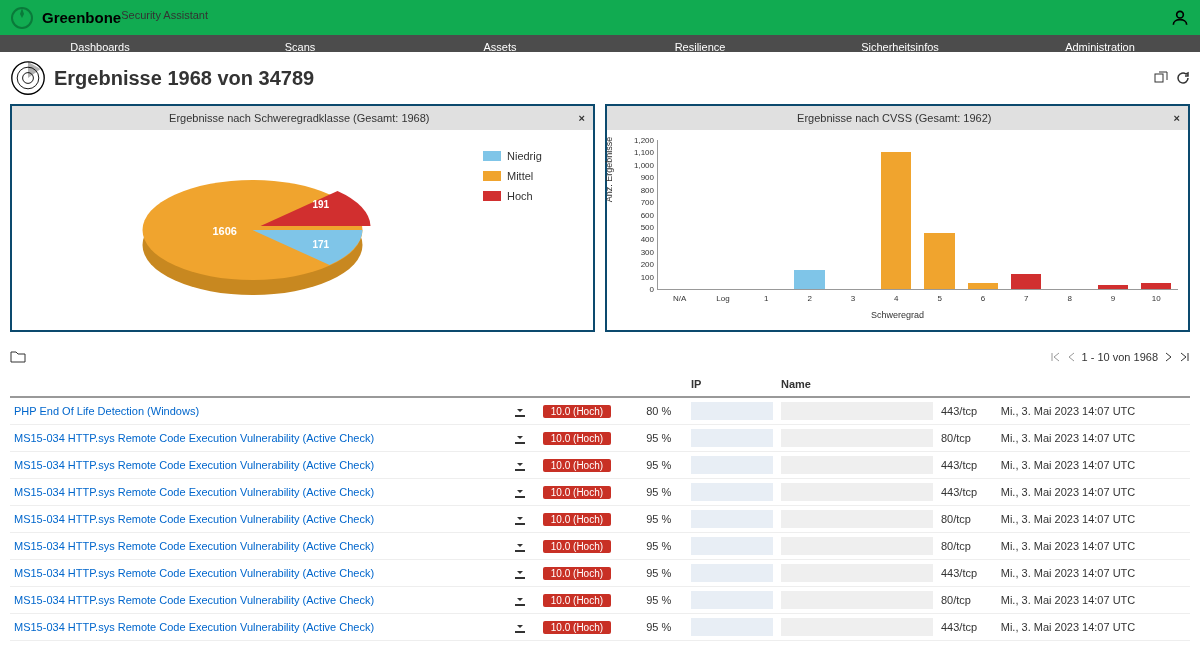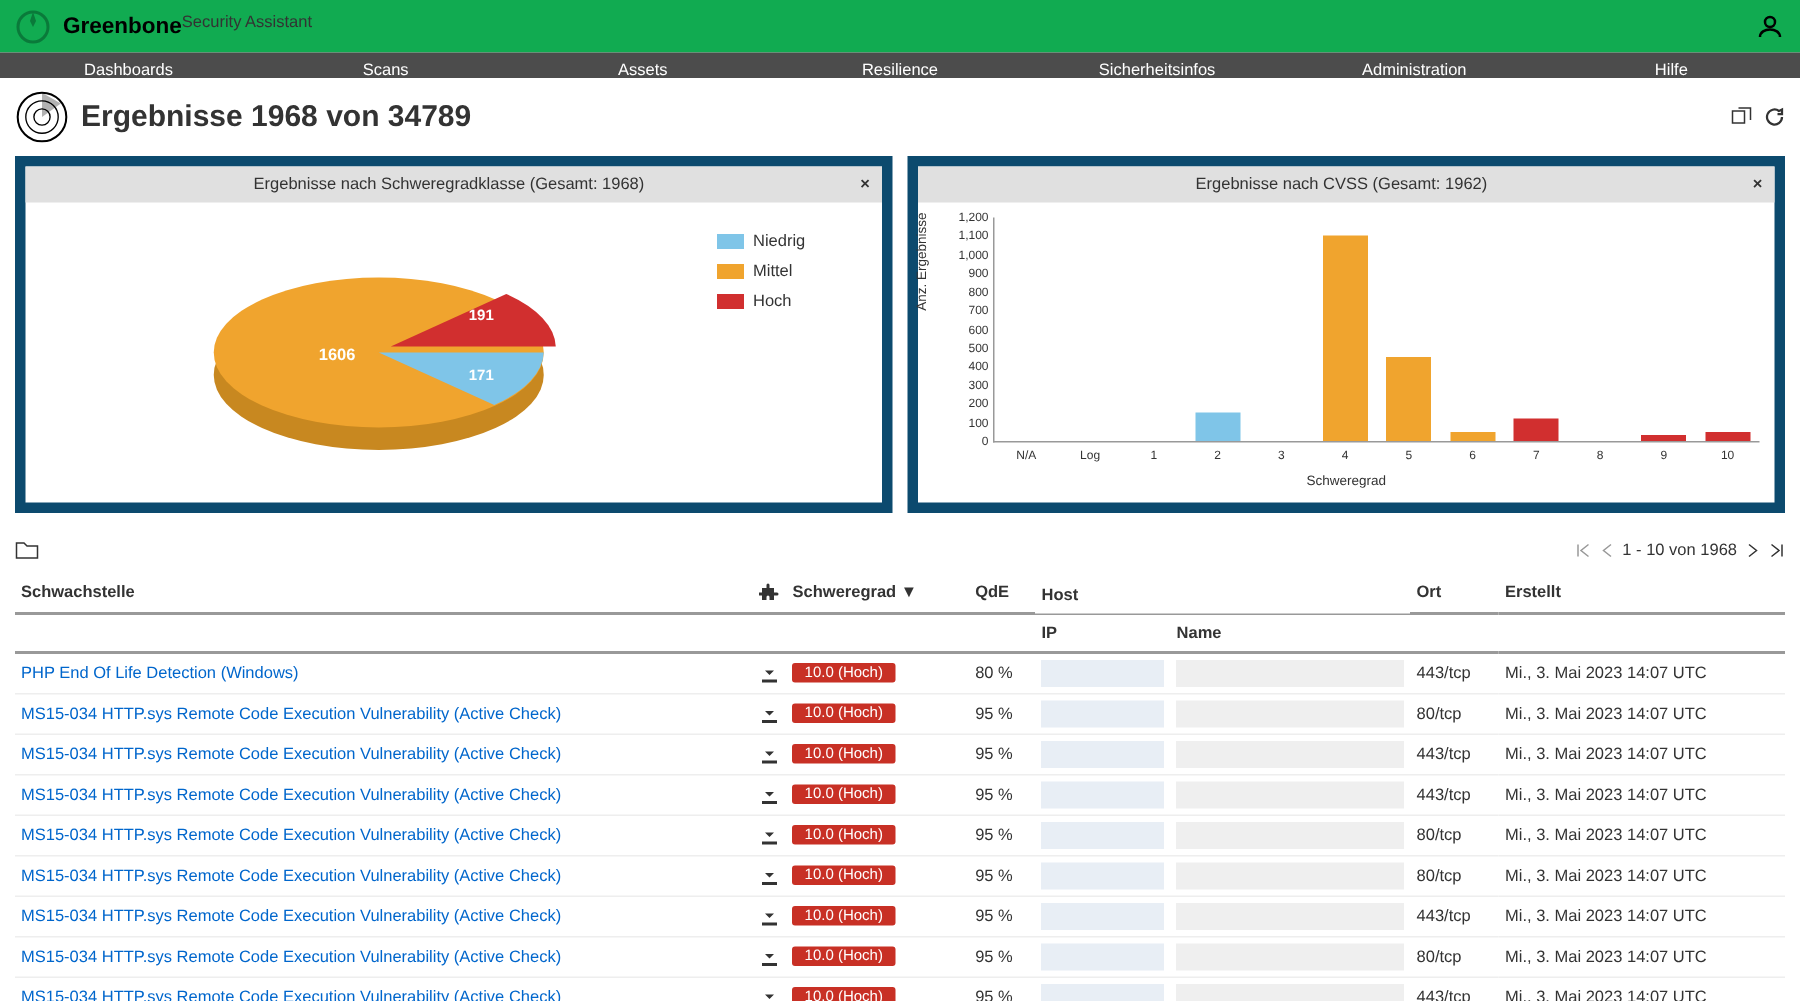--- a/index.html
+++ b/index.html
@@ -12,21 +12,21 @@
 .logo-sub { font-size: 11px; color: #333; }
 .user-icon { width: 20px; height: 20px; }
 .nav { background: #4c4c4c; display: flex; height: 17px; }
 .nav-item { flex: 1; text-align: center; color: #fff; font-size: 11px; line-height: 25px; cursor: pointer; }
 .title-bar { display: flex; align-items: center; padding: 8px 10px; justify-content: space-between; }
 .title-left { display: flex; align-items: center; gap: 8px; }
 .title-icon { width: 36px; height: 36px; }
 .title-text { font-size: 20px; font-weight: bold; }
 .title-actions { display: flex; gap: 8px; }
 .chart-row { display: flex; gap: 10px; padding: 0 10px; }
-.chart-box { flex: 1; border: 7px solid #0c4a6e; }
+.chart-box { flex: 1; border: 2px solid #0c4a6e; }
 .chart-header { background: #e0e0e0; padding: 6px 8px; display: flex; justify-content: space-between; font-size: 11px; }
 .chart-close { cursor: pointer; font-weight: bold; }
 .chart-body { height: 200px; display: flex; padding: 10px; position: relative; }
 .pie-chart { flex: 1; position: relative; }
 .legend { width: 100px; padding: 10px 0; }
 .legend-item { display: flex; align-items: center; gap: 6px; margin-bottom: 8px; font-size: 11px; }
 .legend-swatch { width: 18px; height: 10px; }
 .bar-chart { flex: 1; position: relative; padding-left: 40px; padding-bottom: 30px; }
 .y-label { position: absolute; left: 2px; top: 50%; transform: rotate(-90deg) translateX(50%); transform-origin: left; font-size: 9px; }
 .x-label { position: absolute; bottom: 0; left: 50%; transform: translateX(-50%); font-size: 9px; }
@@ -69,21 +69,20 @@
     </svg>
 </div>
 
 <div class="nav">
   <div class="nav-item">Dashboards</div>
   <div class="nav-item">Scans</div>
   <div class="nav-item">Assets</div>
   <div class="nav-item">Resilience</div>
   <div class="nav-item">Sicherheitsinfos</div>
   <div class="nav-item">Administration</div>
-  <div class="nav-item">Hilfe</div>
 </div>
 
 <div class="title-bar">
   <div class="title-left">
     <svg class="title-icon" viewBox="0 0 40 40">
         <circle cx="20" cy="20" r="18" fill="none" stroke="#000" stroke-width="1.5"></circle>
         <circle cx="20" cy="20" r="12" fill="none" stroke="#000" stroke-width="1"></circle>
         <circle cx="20" cy="20" r="6" fill="none" stroke="#000" stroke-width="1"></circle>
         <path d="M20 2 L20 20 L34 10" fill="#000" opacity="0.3"></path>
       </svg>
@@ -231,33 +230,20 @@
       </svg>
     <svg width="12" height="12" class="pager-icon" viewBox="0 0 12 12" fill="none" stroke="#333">
         <path d="M3 2l5 4-5 4M10 2v8"></path>
       </svg>
   </div>
 </div>
 
 <table class="data-table">
   <thead>
     <tr>
-      <th>Schwachstelle</th>
-      <th style="width:20px">
-          <svg width="14" height="14" viewBox="0 0 14 14" fill="#333">
-            <path d="M2 4h3V2a1 1 0 0 1 2 0v2h3v3h2a1 1 0 0 1 0 2h-2v3H7v-2a1 1 0 0 0-2 0v2H2V9H0a1 1 0 0 1 0-2h2z"></path>
-          </svg>
-        </th>
-      <th>Schweregrad ▼</th>
-      <th>QdE</th>
-      <th colspan="2" style="border-bottom:1px solid #999;padding-bottom:2px">Host</th>
-      <th>Ort</th>
-      <th>Erstellt</th>
-    </tr>
-    <tr>
       <th></th>
         <th></th>
         <th></th>
         <th></th>
       <th style="width:90px">IP</th>
       <th style="width:160px">Name</th>
       <th></th>
         <th></th>
     </tr>
   </thead>

